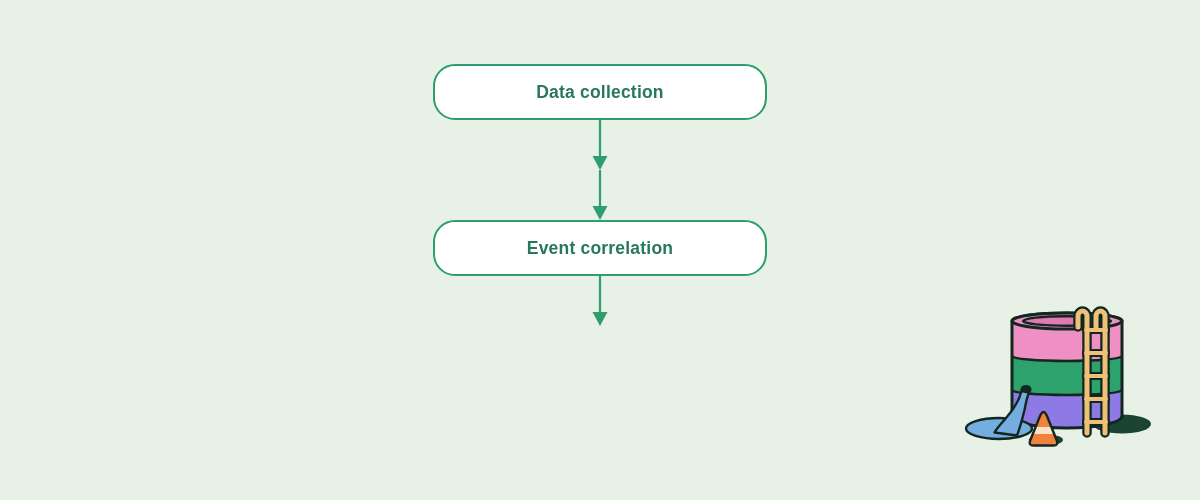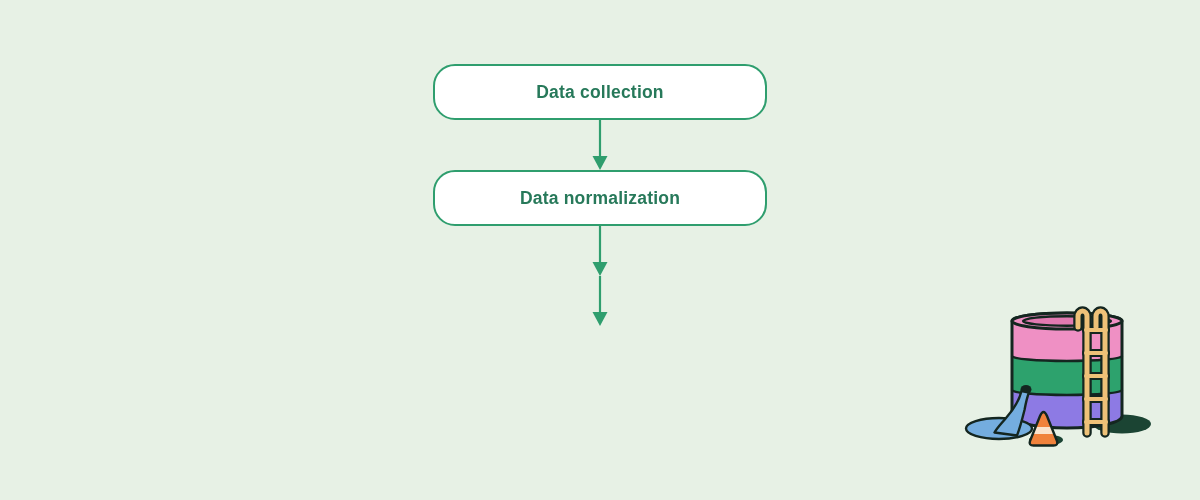--- a/index.html
+++ b/index.html
@@ -73,29 +73,29 @@
 
     <div class="flow-box">
       <span>Data collection</span>
     </div>
 
     <svg class="flow-arrow" viewBox="0 0 334 50">
       <line class="stem" x1="167" y1="0" x2="167" y2="37"></line>
       <path class="head" d="M 159.5 36 L 174.5 36 L 167 50 Z"></path>
     </svg>
 
-    <div class="flow-box">
-      <span>Data normalization</span>
-    </div>
 
     <svg class="flow-arrow" viewBox="0 0 334 50">
       <line class="stem" x1="167" y1="0" x2="167" y2="37"></line>
       <path class="head" d="M 159.5 36 L 174.5 36 L 167 50 Z"></path>
     </svg>
 
+    <div class="flow-box">
+      <span>Event correlation</span>
+    </div>
 
     <svg class="flow-arrow" viewBox="0 0 334 50">
       <line class="stem" x1="167" y1="0" x2="167" y2="37"></line>
       <path class="head" d="M 159.5 36 L 174.5 36 L 167 50 Z"></path>
     </svg>
 
 
   </div>
 
   <svg class="illustration" viewBox="960 290 240 170">

